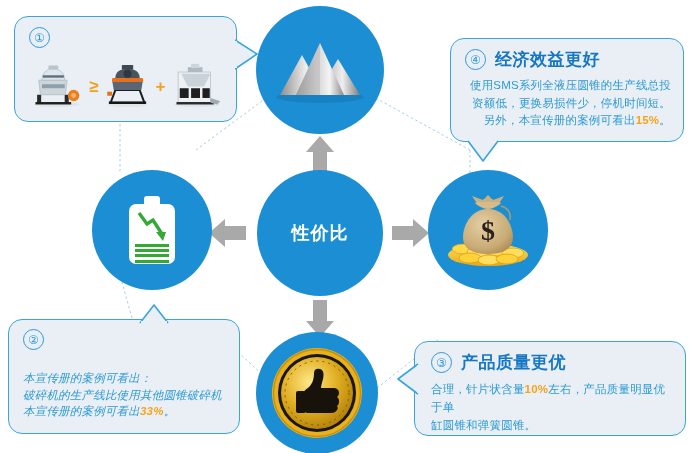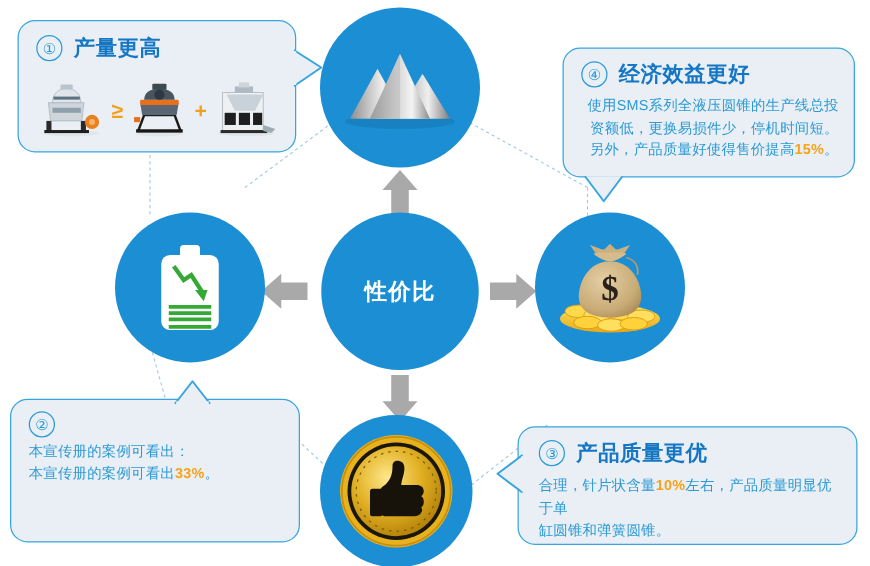--- a/index.html
+++ b/index.html
@@ -62,21 +62,21 @@
   }
   .hl{color:#f6a31b;font-weight:bold;}
 
   
   #box1{left:14px;top:16px;width:223px;height:106px;padding:10px 12px 0 14px;}
   #box2{left:8px; top:319px;width:232px;height:115px;padding:9px 10px 0 14px;}
   #box3{left:414px;top:341px;width:272px;height:95px;padding:9px 12px 0 16px;}
   #box4{left:450px;top:38px;width:234px;height:104px;padding:9px 12px 0 14px;}
 
   #box1 .body,#box2 .body,#box3 .body,#box4 .body{margin-top:5px;}
-  #box2 .body{margin-top:4px;line-height:16.5px;}
+  #box2 .body{margin-top:20px;line-height:16.5px;font-style:italic;}
   #box3 .body{margin-top:6px;line-height:18px;font-size:11.5px;}
   #box4 .body{margin-top:6px;line-height:17.5px;text-align:right;}
 
   
   .tail{position:absolute;z-index:5;}
 
   
   .machines{
     display:flex;align-items:flex-end;justify-content:flex-start;
     gap:5px;margin-top:7px;height:58px;
@@ -232,21 +232,20 @@
         <path d="M38 66 C34 66 33 64 33 61 L33 46 C33 43 36 42 38 40 C42 36 43 31 43 26 C43 22 46 21 49 22
                  C53 23 53 28 52 32 C51 36 50 39 50 41 L62 41 C66 41 68 43 68 46 C68 48 67 49 66 50
                  C68 51 68 53 68 55 C68 57 67 58 66 59 C67 60 67 62 66 63 C65 65 63 66 60 66 Z"></path>
       </g>
     </svg>
   </div>
 
   <div class="callout" id="box1">
     <div class="hd">
       <span class="num">①</span>
-      <span class="title">产量更高</span>
     </div>
     <div class="machines">
 
       <svg width="68" height="56" viewBox="0 0 68 56">
         <ellipse cx="34" cy="52" rx="28" ry="3" fill="#d9dde0" opacity=".6"></ellipse>
         <rect x="10" y="40" width="5" height="11" fill="#2a2a2a"></rect>
         <rect x="44" y="40" width="5" height="11" fill="#2a2a2a"></rect>
         <rect x="8" y="49" width="44" height="3" fill="#1e1e1e"></rect>
         <path d="M14 40 L12 22 L47 22 L45 40 Z" fill="#cfd6db" stroke="#9aa7b0" stroke-width=".6"></path>
         <rect x="16" y="27" width="28" height="5" fill="#8fa0ad"></rect>
@@ -292,20 +291,21 @@
     <path d="M0 2 L22 16 L0 31" fill="#e9eff4" stroke="#38a5de" stroke-width="1.6" stroke-linejoin="round"></path>
     <rect x="-2" y="3" width="4" height="27" fill="#e9eff4"></rect>
   </svg>
 
   <div class="callout" id="box2">
     <div class="hd">
       <span class="num">②</span>
     </div>
     <div class="body">
       <div>本宣传册的案例可看出：</div>
+      <div>破碎机的生产线比使用其他圆锥破碎机</div>
       <div><span>本宣传册的案例可看出</span><span class="hl">33%</span><span>。</span></div>
     </div>
   </div>
 
   <svg class="tail" style="left:138px;top:303px;" width="34" height="22" viewBox="0 0 34 22">
     <path d="M2 20 L16 2 L30 20" fill="#e9eff4" stroke="#38a5de" stroke-width="1.6" stroke-linejoin="round"></path>
     <rect x="3" y="18" width="26" height="5" fill="#e9eff4"></rect>
   </svg>
 
   <div class="callout" id="box3">
@@ -325,21 +325,21 @@
   </svg>
 
   <div class="callout" id="box4">
     <div class="hd">
       <span class="num">④</span>
       <span class="title">经济效益更好</span>
     </div>
     <div class="body">
       <div>使用SMS系列全液压圆锥的生产线总投</div>
       <div>资额低，更换易损件少，停机时间短。</div>
-      <div><span>另外，产品质量好使得售价提高</span><span class="hl">15%</span><span>。</span></div>
+      <div><span>另外，本宣传册的案例可看出</span><span class="hl">15%</span><span>。</span></div>
     </div>
   </div>
 
   <svg class="tail" style="left:466px;top:139px;" width="34" height="24" viewBox="0 0 34 24">
     <path d="M2 2 L17 22 L32 2" fill="#e9eff4" stroke="#38a5de" stroke-width="1.6" stroke-linejoin="round"></path>
     <rect x="3" y="-3" width="28" height="5" fill="#e9eff4"></rect>
   </svg>
 
 </div>
 

